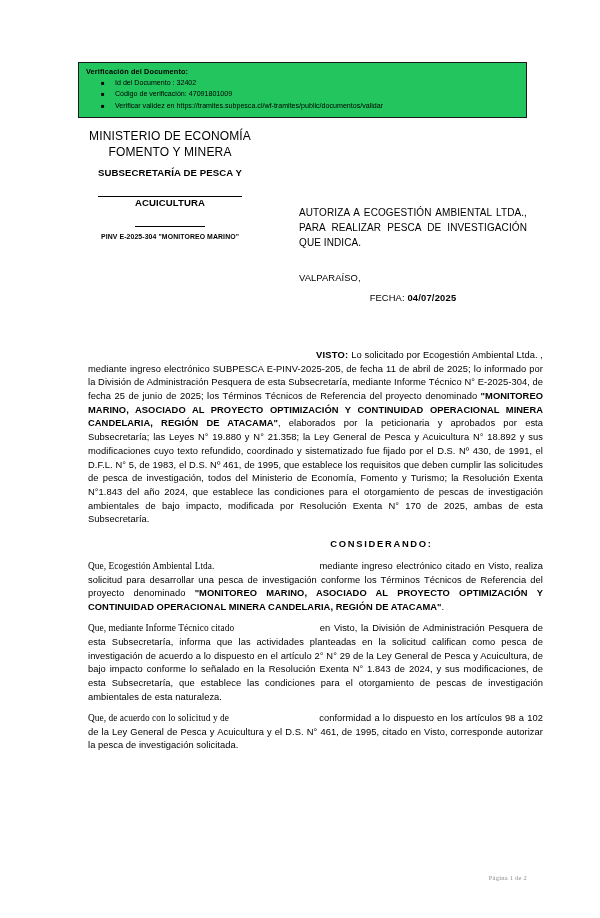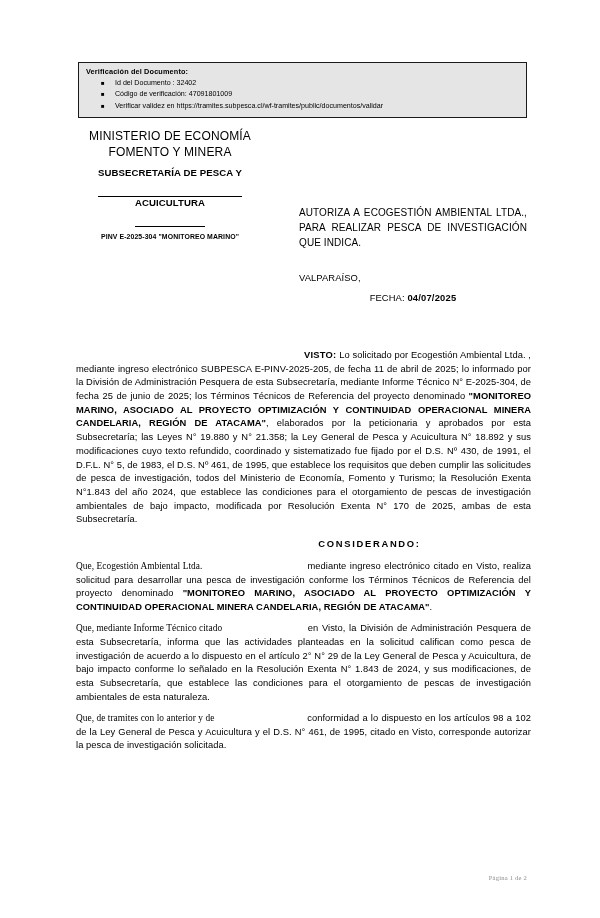--- a/index.html
+++ b/index.html
@@ -18,21 +18,21 @@
 
   
   .verif-box {
     position: absolute;
     left: 78px;
     top: 62px;
     width: 449px;
     box-sizing: border-box;
     border: 1.3px solid #1a1a1a;
     padding: 4px 2px 5px 6px;
-    background: #e5e5e5;
+    background: #22c55e;
   }
   .verif-title {
     font-size: 7.3px;
     font-weight: bold;
     letter-spacing: 0.15px;
     line-height: 1.35;
     margin: 0 0 1px 1px;
   }
   .verif-list {
     list-style: none;
@@ -117,21 +117,21 @@
   .date {
     font-size: 9.4px;
     letter-spacing: 0.1px;
     margin-top: 9px;
     text-align: center;
   }
 
   
   .body-wrap {
     position: absolute;
-    left: 76px;
+    left: 88px;
     top: 349px;
     width: 455px;
   }
   .para {
     font-size: 9.35px;
     line-height: 1.465;
     text-align: justify;
     letter-spacing: 0.05px;
     margin: 0;
   }
@@ -203,19 +203,19 @@
 <div class="body-wrap">
 
   <p class="para"><span class="lead-in"></span><span class="tag">VISTO:</span><span> Lo solicitado por Ecogestión Ambiental Ltda. , mediante ingreso electrónico SUBPESCA E-PINV-2025-205, de fecha 11 de abril de 2025; lo informado por la División de Administración Pesquera de esta Subsecretaría, mediante Informe Técnico N° E-2025-304, de fecha 25 de junio de 2025; los Términos Técnicos de Referencia del proyecto denominado </span><b>"MONITOREO MARINO, ASOCIADO AL PROYECTO OPTIMIZACIÓN Y CONTINUIDAD OPERACIONAL MINERA CANDELARIA, REGIÓN DE ATACAMA"</b><span>, elaborados por la peticionaria y aprobados por esta Subsecretaría; las Leyes N° 19.880 y N° 21.358; la Ley General de Pesca y Acuicultura N° 18.892 y sus modificaciones cuyo texto refundido, coordinado y sistematizado fue fijado por el D.S. Nº 430, de 1991, el D.F.L. N° 5, de 1983, el D.S. Nº 461, de 1995, que establece los requisitos que deben cumplir las solicitudes de pesca de investigación, todos del Ministerio de Economía, Fomento y Turismo; la Resolución Exenta N°1.843 del año 2024, que establece las condiciones para el otorgamiento de pescas de investigación ambientales de bajo impacto, modificada por Resolución Exenta N° 170 de 2025, ambas de esta Subsecretaría.</span></p>
 
   <div class="considerando">CONSIDERANDO:</div>
 
   <p class="para"><span class="lead-in">Que, Ecogestión Ambiental Ltda.</span><span> mediante ingreso electrónico citado en Visto, realiza solicitud para desarrollar una pesca de investigación conforme los Términos Técnicos de Referencia del proyecto denominado </span><b>"MONITOREO MARINO, ASOCIADO AL PROYECTO OPTIMIZACIÓN Y CONTINUIDAD OPERACIONAL MINERA CANDELARIA, REGIÓN DE ATACAMA"</b><span>.</span></p>
 
   <p class="para"><span class="lead-in">Que, mediante Informe Técnico citado</span><span> en Visto, la División de Administración Pesquera de esta Subsecretaría, informa que las actividades planteadas en la solicitud califican como pesca de investigación de acuerdo a lo dispuesto en el artículo 2° N° 29 de la Ley General de Pesca y Acuicultura, de bajo impacto conforme lo señalado en la Resolución Exenta N° 1.843 de 2024, y sus modificaciones, de esta Subsecretaría, que establece las condiciones para el otorgamiento de pescas de investigación ambientales de esta naturaleza.</span></p>
 
-  <p class="para"><span class="lead-in">Que, de tramites con lo anterior y de</span><span> conformidad a lo dispuesto en los artículos 98 a 102 de la Ley General de Pesca y Acuicultura y el D.S. N° 461, de 1995, citado en Visto, corresponde autorizar la pesca de investigación solicitada.</span></p>
+  <p class="para"><span class="lead-in">Que, de acuerdo con lo solicitud y de</span><span> conformidad a lo dispuesto en los artículos 98 a 102 de la Ley General de Pesca y Acuicultura y el D.S. N° 461, de 1995, citado en Visto, corresponde autorizar la pesca de investigación solicitada.</span></p>
 
 </div>
 
 <div class="footer">
   <span>Página 1 de 2</span>
 </div>
 
 </body></html>

